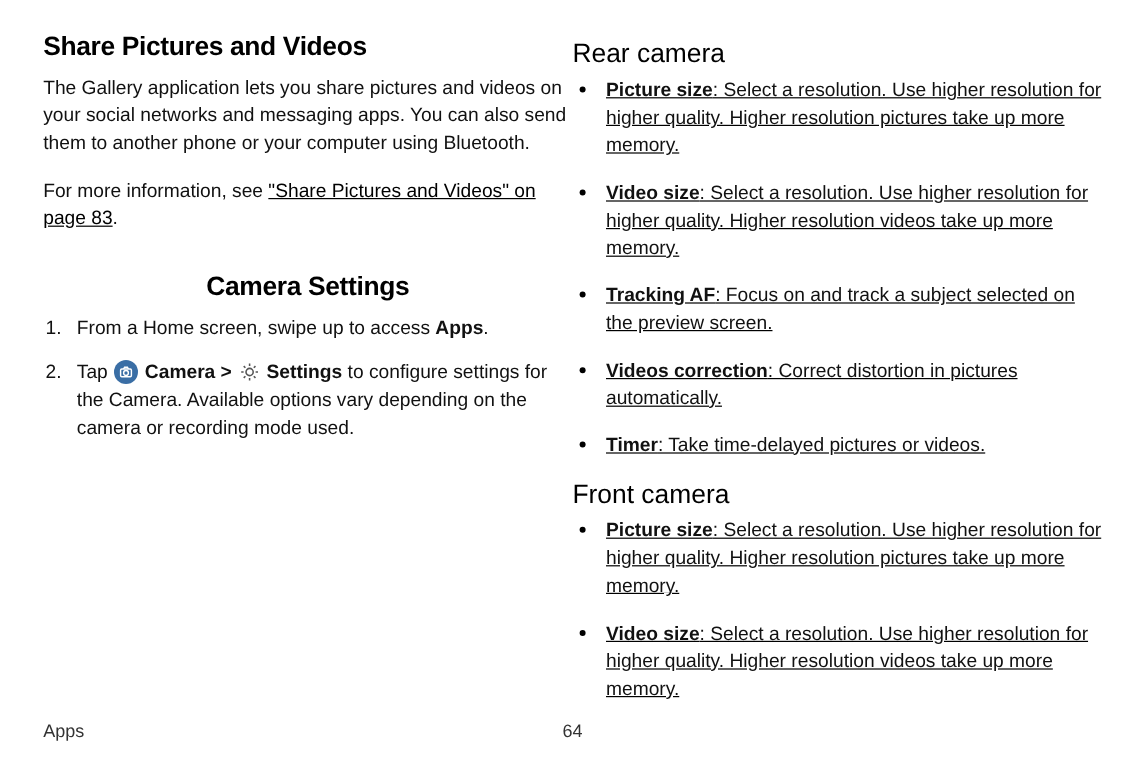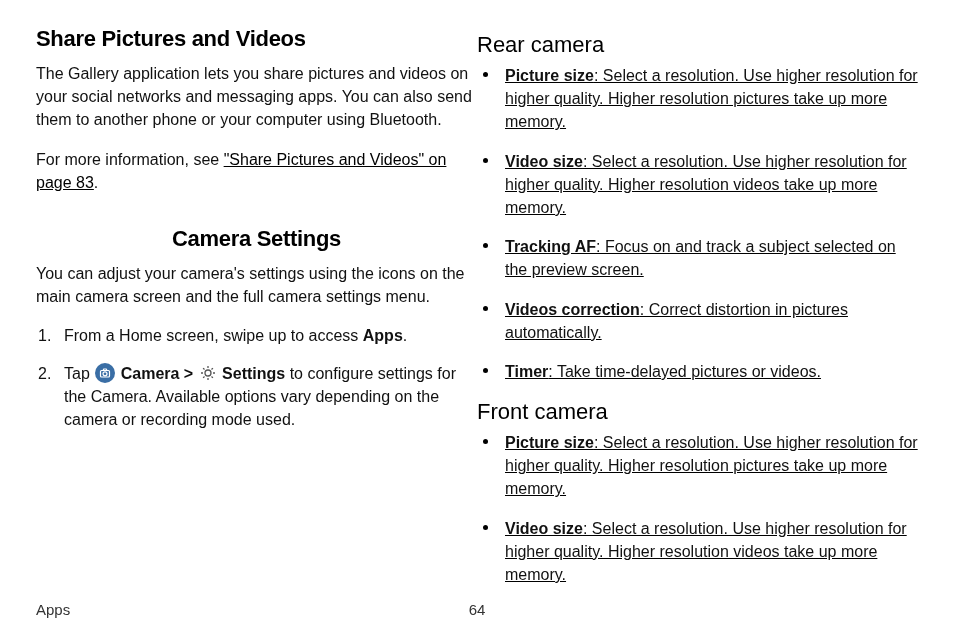--- a/index.html
+++ b/index.html
@@ -124,21 +124,20 @@
 
 <div class="columns">
   <div class="col">
     <h2>Share Pictures and Videos</h2>
     <p class="body">The Gallery application lets you share pictures and videos on your social networks and messaging apps. You can also send them to another phone or your computer using Bluetooth.</p>
     <p class="body">
       <span>For more information, see </span><a class="link">"Share Pictures and Videos" on page 83</a><span>.</span>
     </p>
 
     <h2 class="spaced">Camera Settings</h2>
-    <p class="body">You can adjust your camera's settings using the icons on the main camera screen and the full camera settings menu.</p>
 
     <ol>
       <li>
         <span>From a Home screen, swipe up to access </span><span class="bold">Apps</span><span>.</span>
       </li>
       <li>
         <span>Tap </span><span class="icon icon-camera"><svg viewBox="0 0 20 20">
               <rect x="5.5" y="7.5" width="9" height="6.5" rx="1" fill="none" stroke="#fff" stroke-width="1.2"></rect>
               <circle cx="10" cy="10.8" r="2" fill="none" stroke="#fff" stroke-width="1.2"></circle>
               <path d="M8 7.5 L8.8 6 H11.2 L12 7.5" fill="none" stroke="#fff" stroke-width="1.2"></path>

